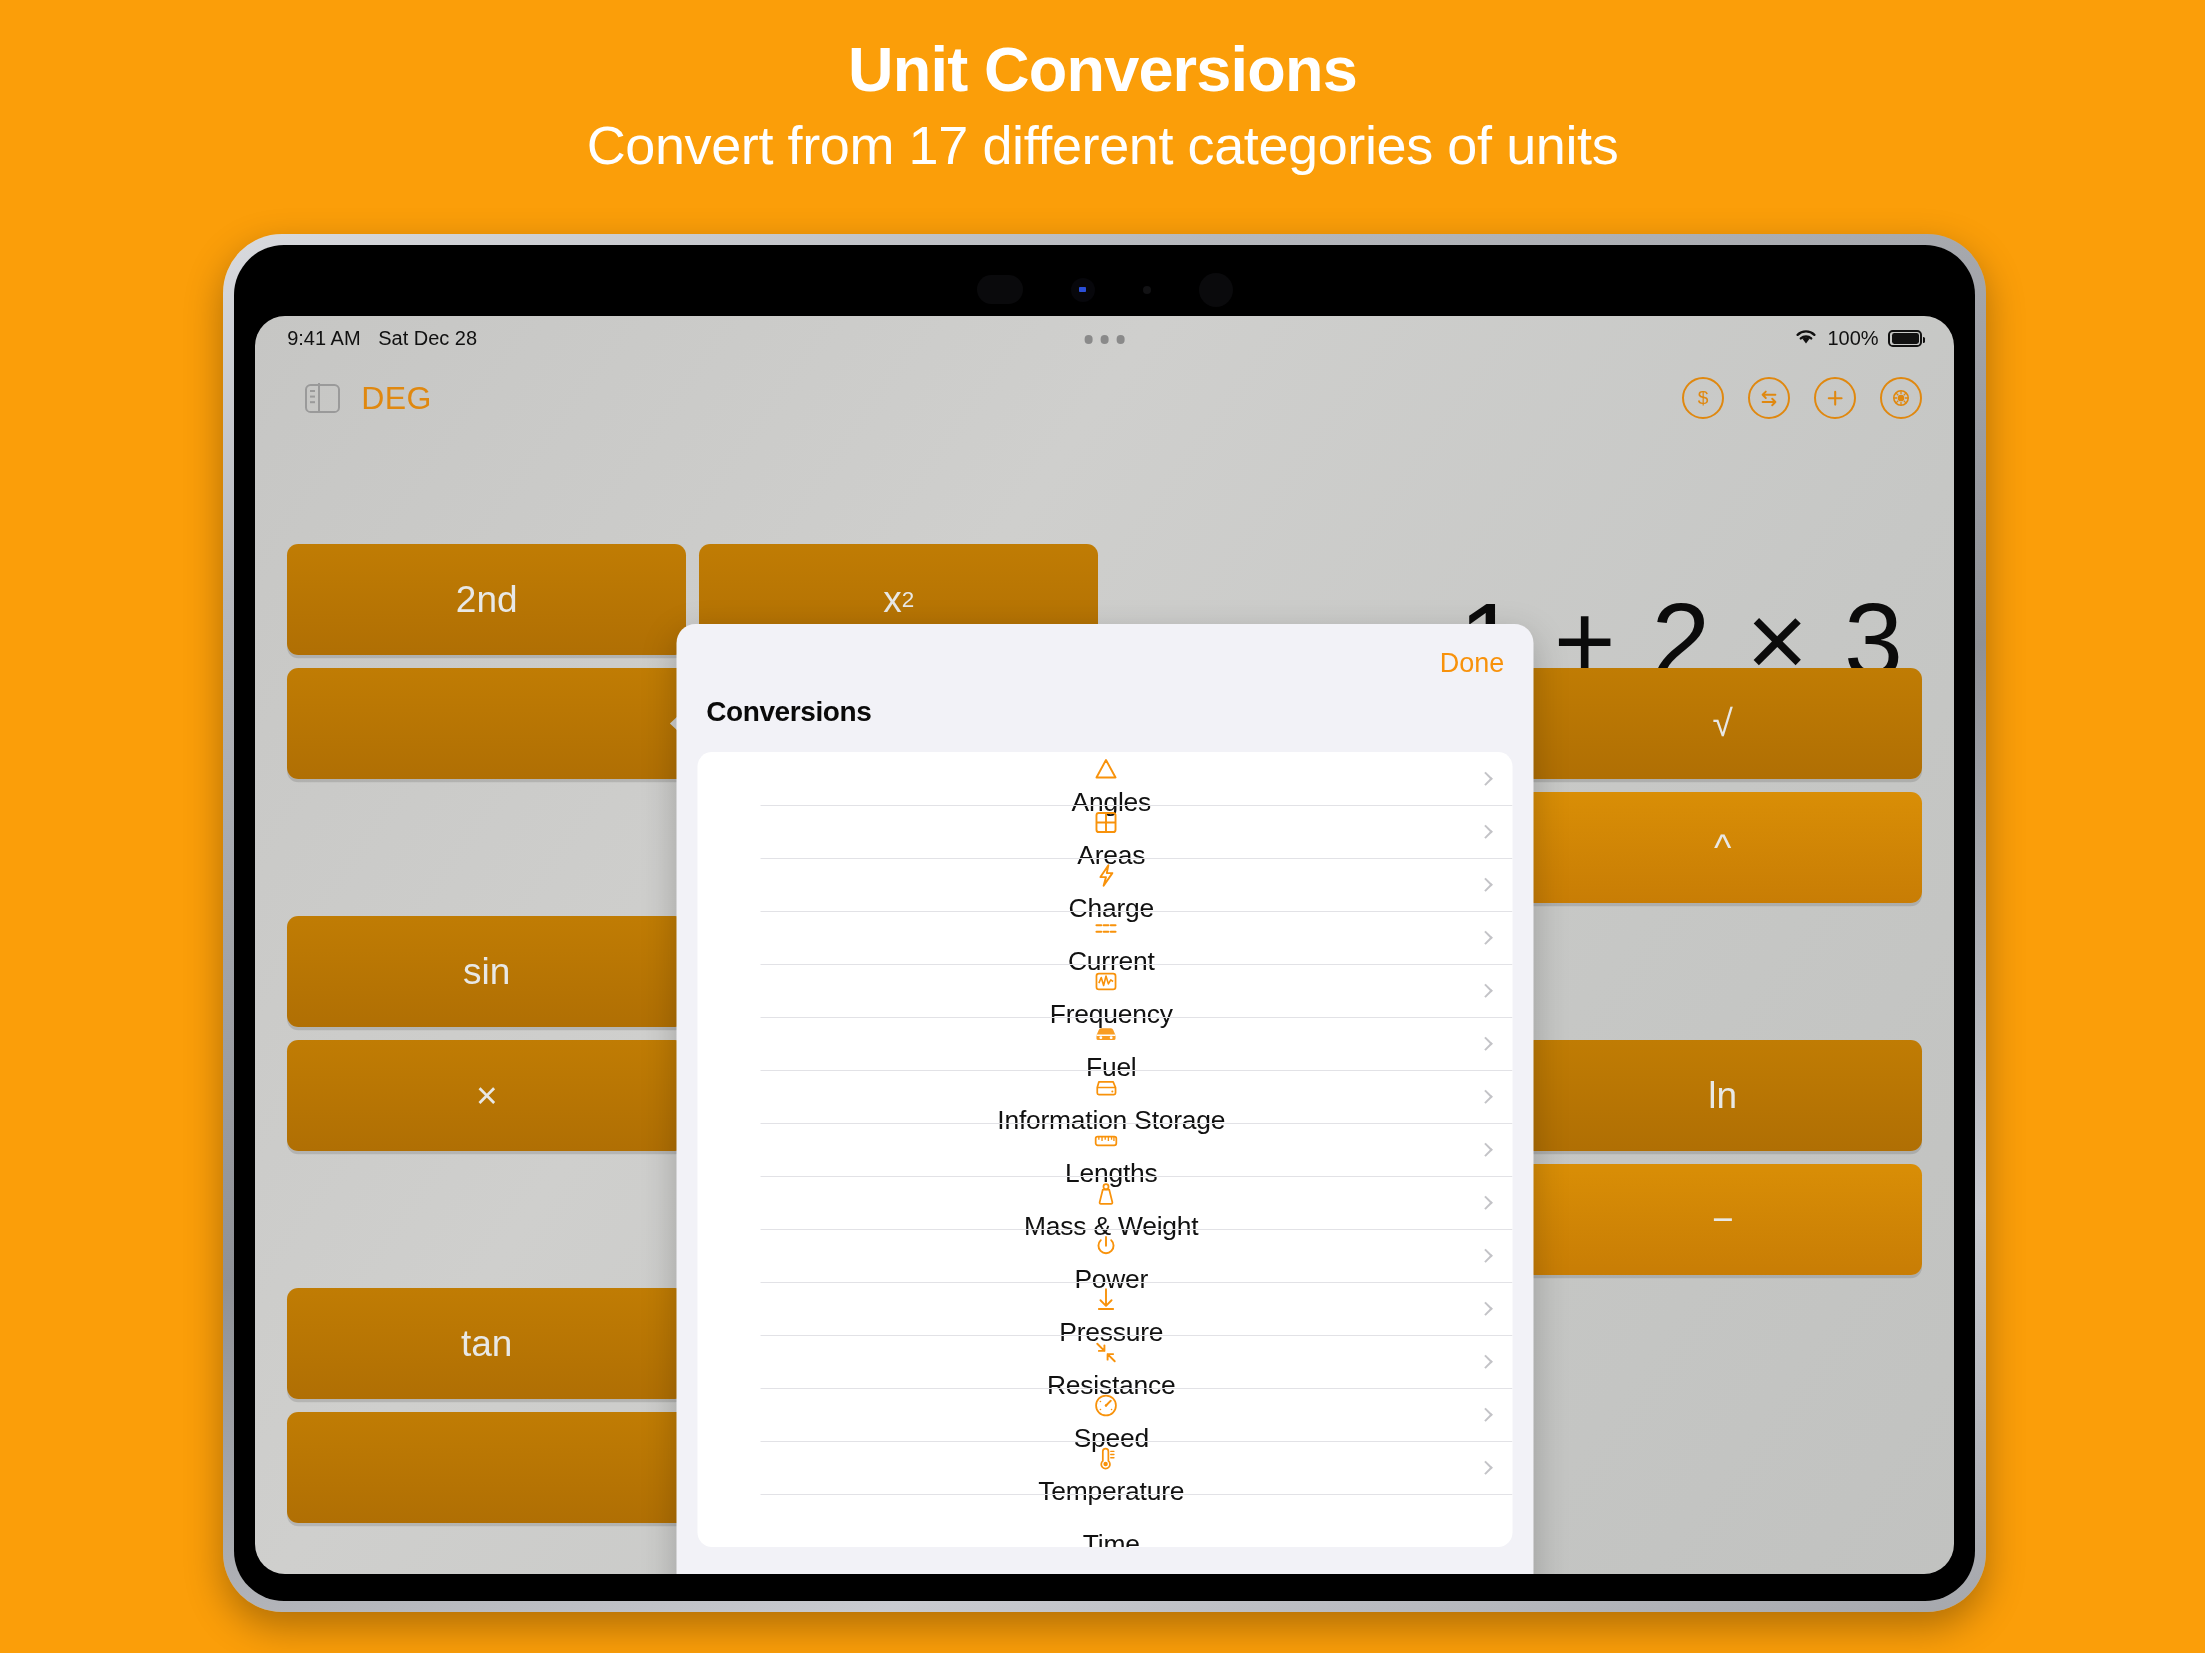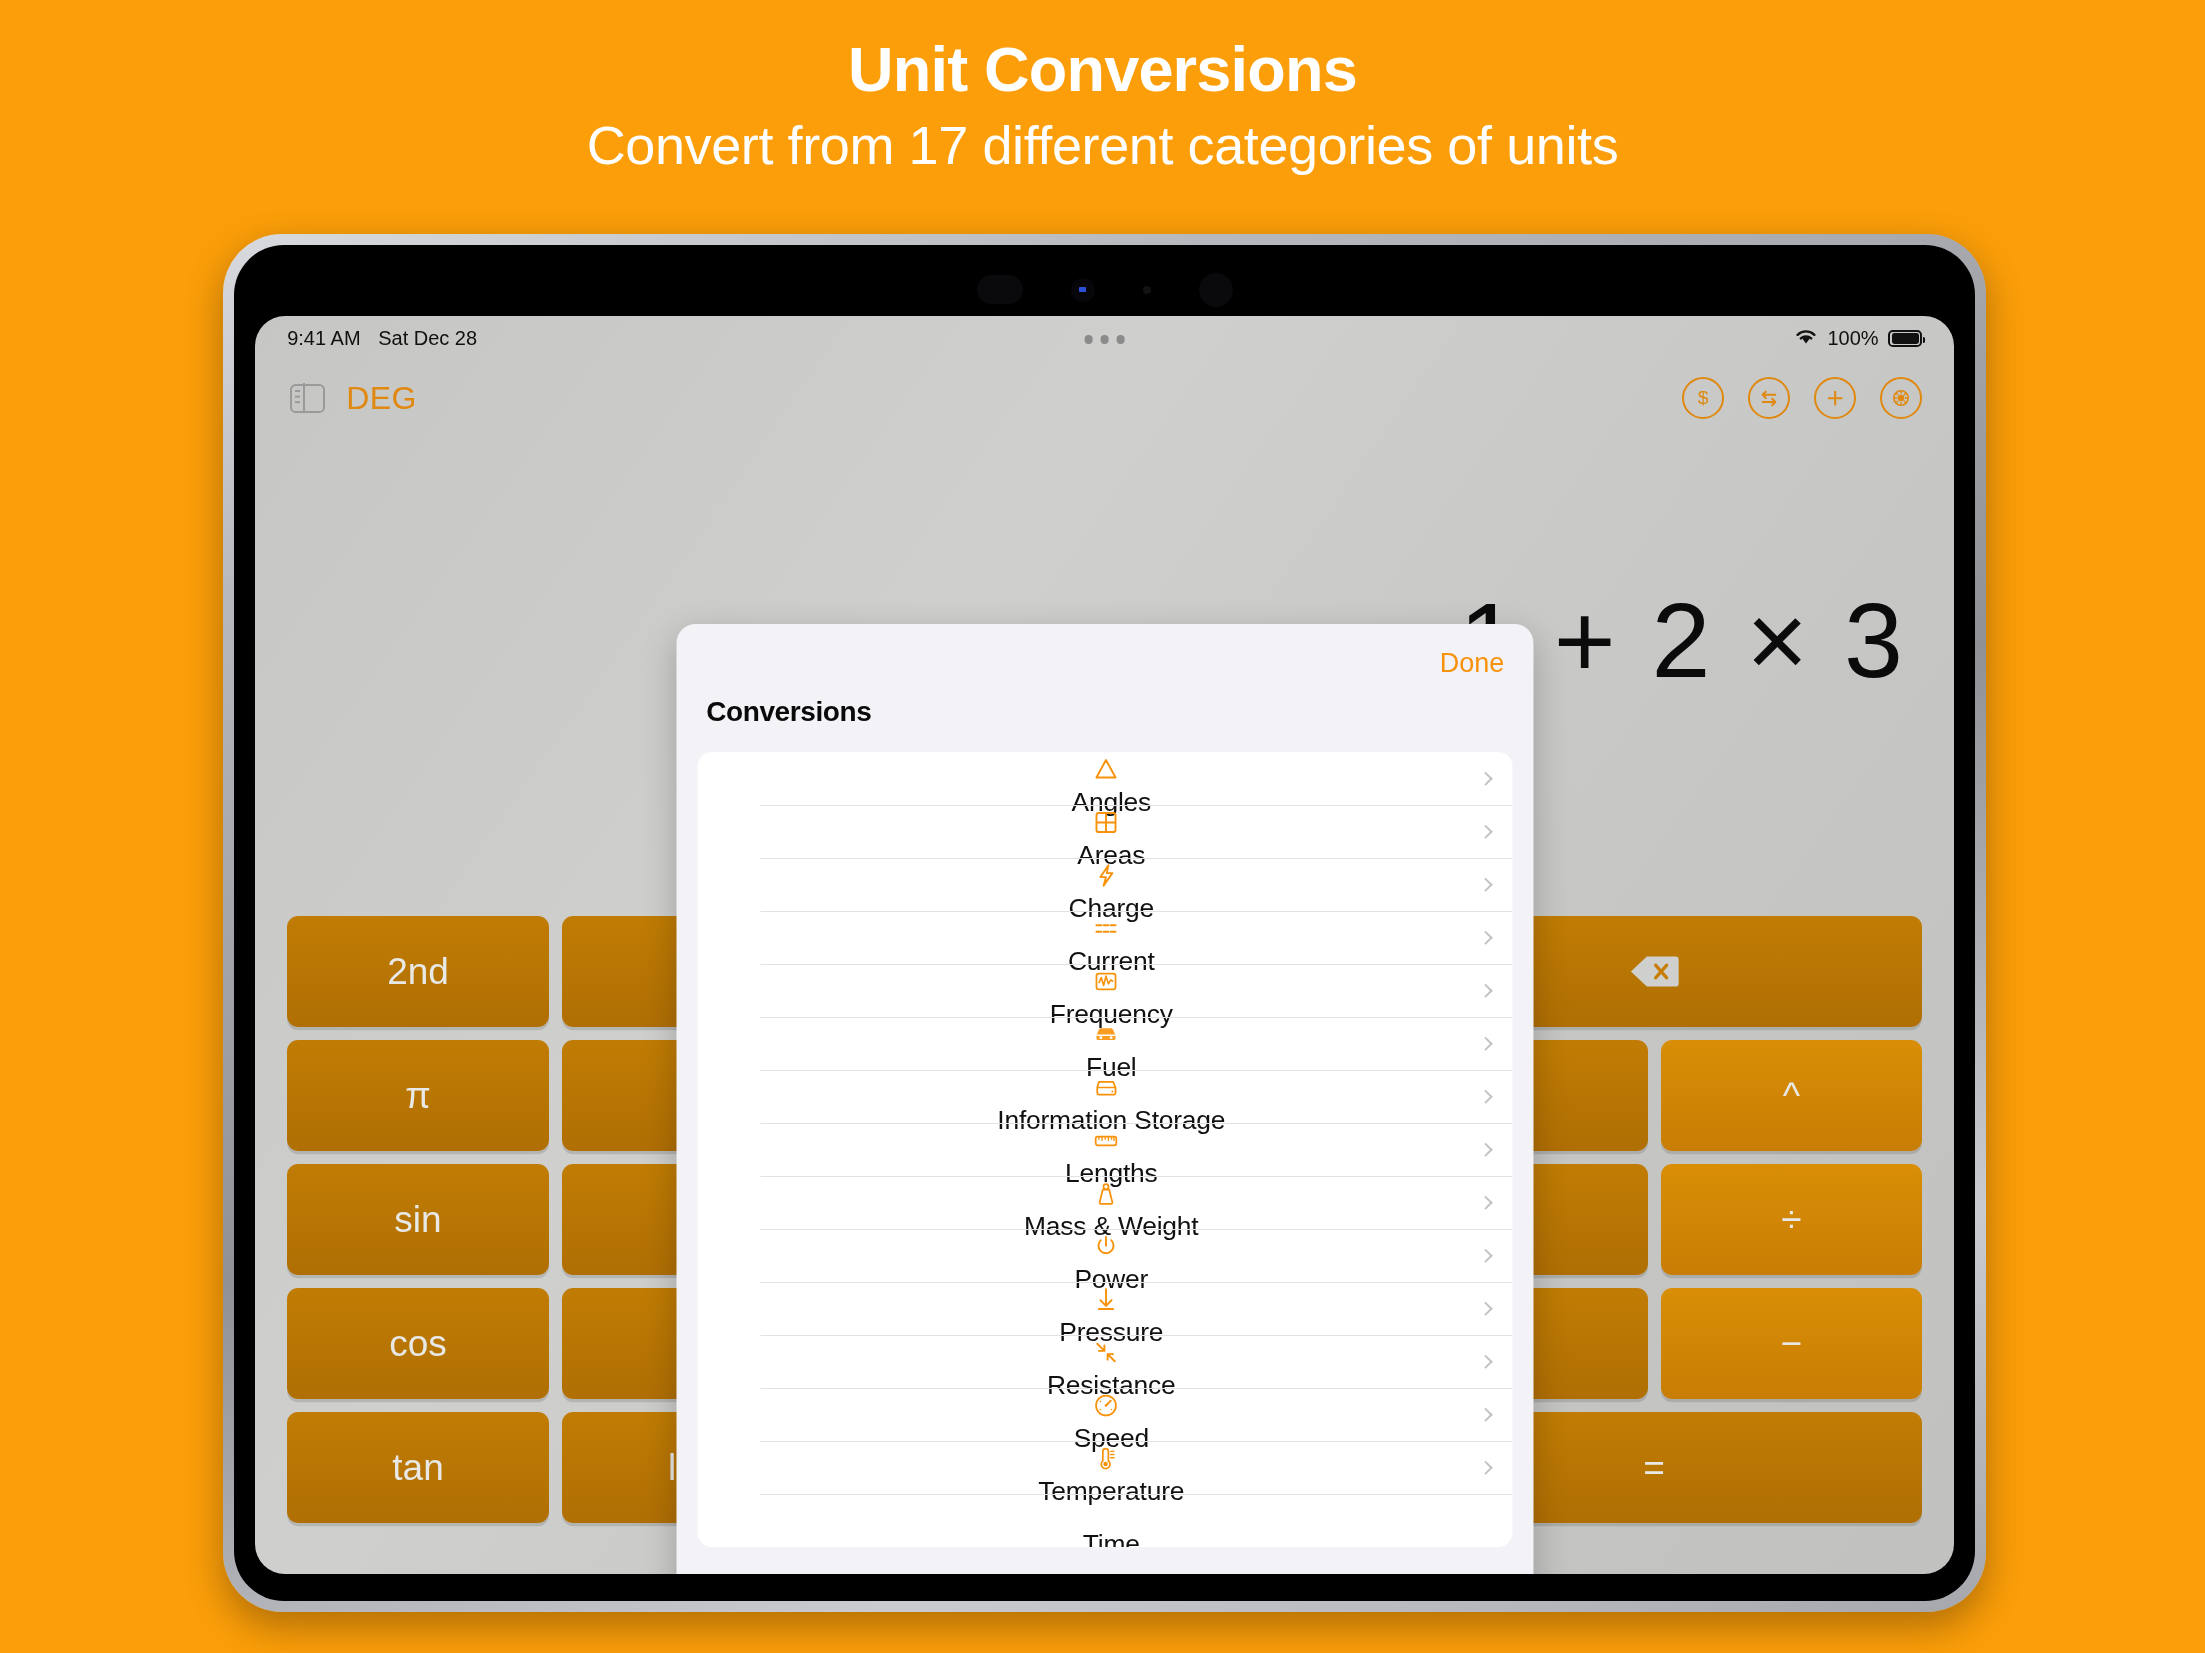--- a/index.html
+++ b/index.html
@@ -83,21 +83,21 @@
               display:flex; gap:7.2px; }
   .sb-handle span{ width:8.8px;height:8.8px;border-radius:50%;background:#8a8a8a;display:block; }
   .batt { width: 34px; height: 17.6px; border: 2px solid #111; border-radius: 4.8px; position: relative; }
   .batt::after{ content:''; position:absolute; right:-4.8px; top:4.8px; width:2.4px;height:6.4px;
                 background:#111; border-radius:0 1.6px 1.6px 0; }
   .batt i { position:absolute; left:1.6px; top:1.6px; bottom:1.6px; right:1.6px; background:#111; border-radius:2.4px; display:block;}
 
   
   .apptoolbar {
     height: 74px; display:flex; align-items:center;
-    padding: 0 35px; position: relative;
+    padding: 0 50px; position: relative;
   }
   .sidebar-icon {
     width: 35px; height: 29px; border: 2.4px solid #9a9a9a; border-radius: 5.6px;
     position: relative; flex: none;
   }
   .sidebar-icon::before{
     content:''; position:absolute; left: 10.4px; top:-2.4px; bottom:-2.4px; width:2.4px; background:#9a9a9a;
   }
   .sidebar-icon i{ position:absolute; left:3.2px; top:4.8px; width:4.8px;height:2px;background:#9a9a9a;
     box-shadow: 0 5.6px 0 #9a9a9a, 0 11.2px 0 #9a9a9a; display:block;}
@@ -115,21 +115,21 @@
   
   .display {
     position: absolute; right: 48px; top: 264px;
     font-size: 106px; color: #0b0b0b; font-weight: 300; letter-spacing: 3.2px;
   }
 
   
   .keypad {
     position: absolute; left: 32px; right: 32px; bottom: 51px;
     display: grid;
-    grid-template-columns: repeat(6, 1fr);
+    grid-template-columns: repeat(4, 1fr);
     grid-auto-rows: 111px;
     gap: 13px;
   }
   .key {
     background: linear-gradient(180deg,#d98e06 0%, #c87d05 100%);
     border-radius: 11.2px;
     display:flex; align-items:center; justify-content:center;
     color: #e8e8e6; font-size: 37px; font-weight: 400;
     box-shadow: 0 3.2px 0 rgba(0,0,0,0.12);
   }

